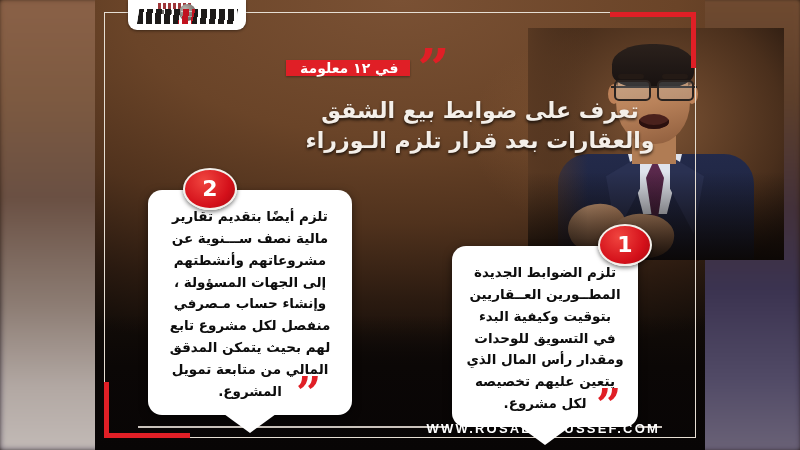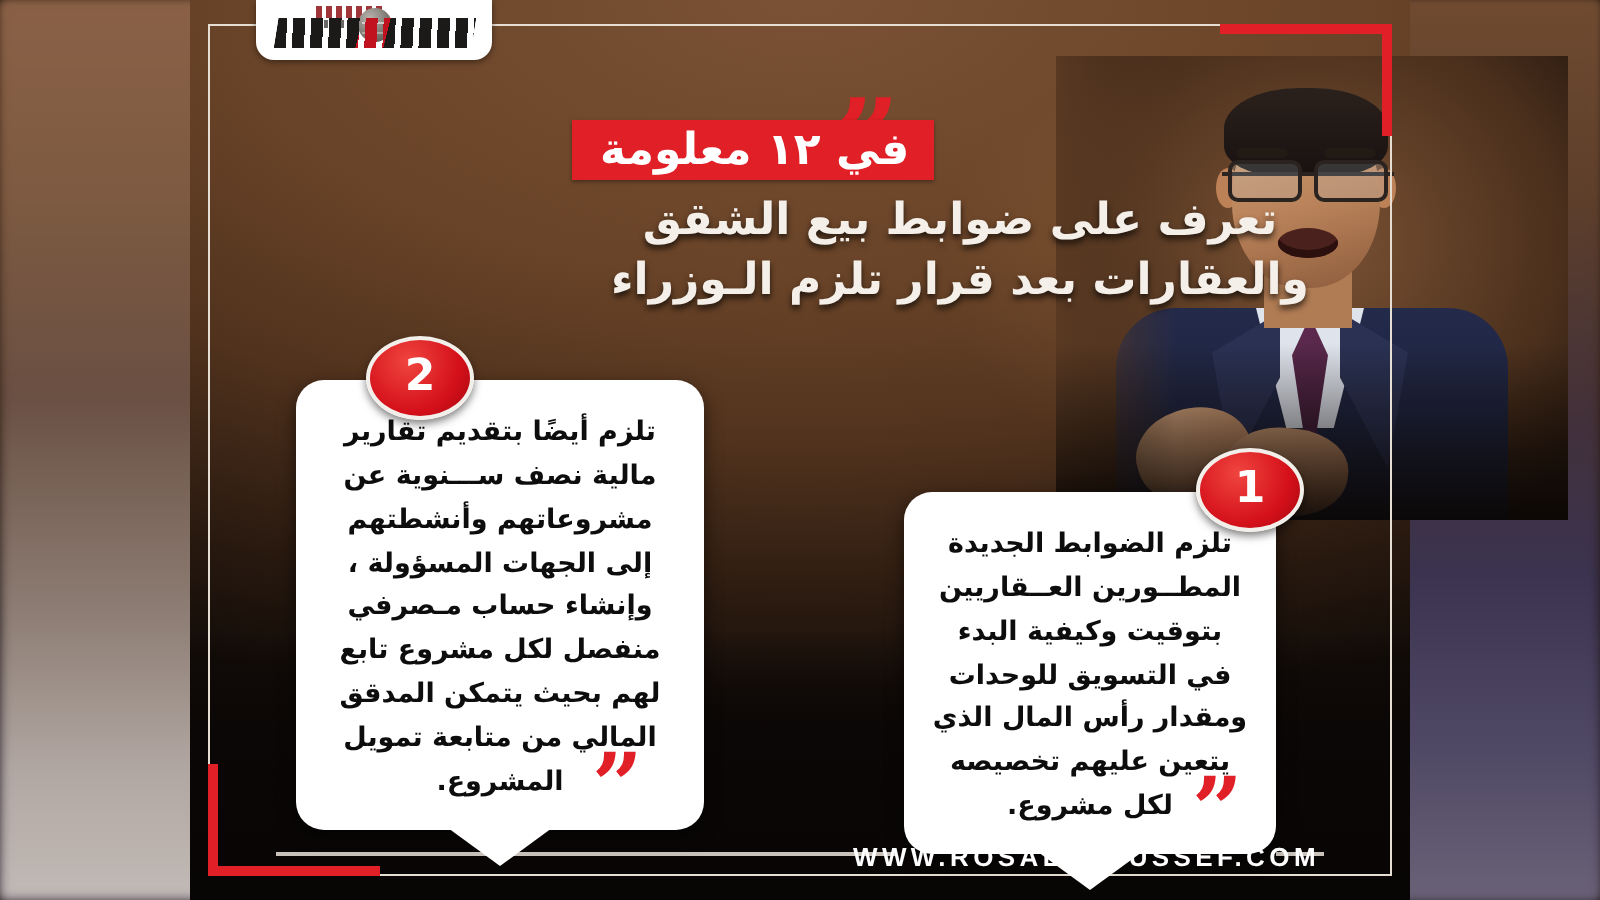--- a/index.html
+++ b/index.html
@@ -111,25 +111,25 @@
 
   
   .quote-top{
     position:absolute;left:418px;top:42px;
     font-size:54px;line-height:54px;color:#e01f26;
     font-weight:700;letter-spacing:-3px;
     font-family:"DejaVu Serif","Liberation Serif",serif;
     transform:scaleX(1.05);
   }
   .kicker{
-    position:absolute;left:286px;top:60px;height:30px;
+    position:absolute;left:286px;top:60px;height:16px;
     background:#e01f26;padding:0 12px 0 14px;
     display:flex;align-items:center;justify-content:flex-end;
     direction:rtl;
-    color:#fff;font-size:22px;font-weight:700;
+    color:#fff;font-size:14px;font-weight:700;
     letter-spacing:.5px;
     box-shadow:0 1px 2px rgba(0,0,0,.35);
   }
   .headline{
     position:absolute;right:110px;top:96px;width:420px;
     direction:rtl;text-align:center;
     color:#f4efe9;font-size:22px;font-weight:700;line-height:1.35;
     text-shadow:0 2px 3px rgba(0,0,0,.7);
     letter-spacing:.3px;
   }

